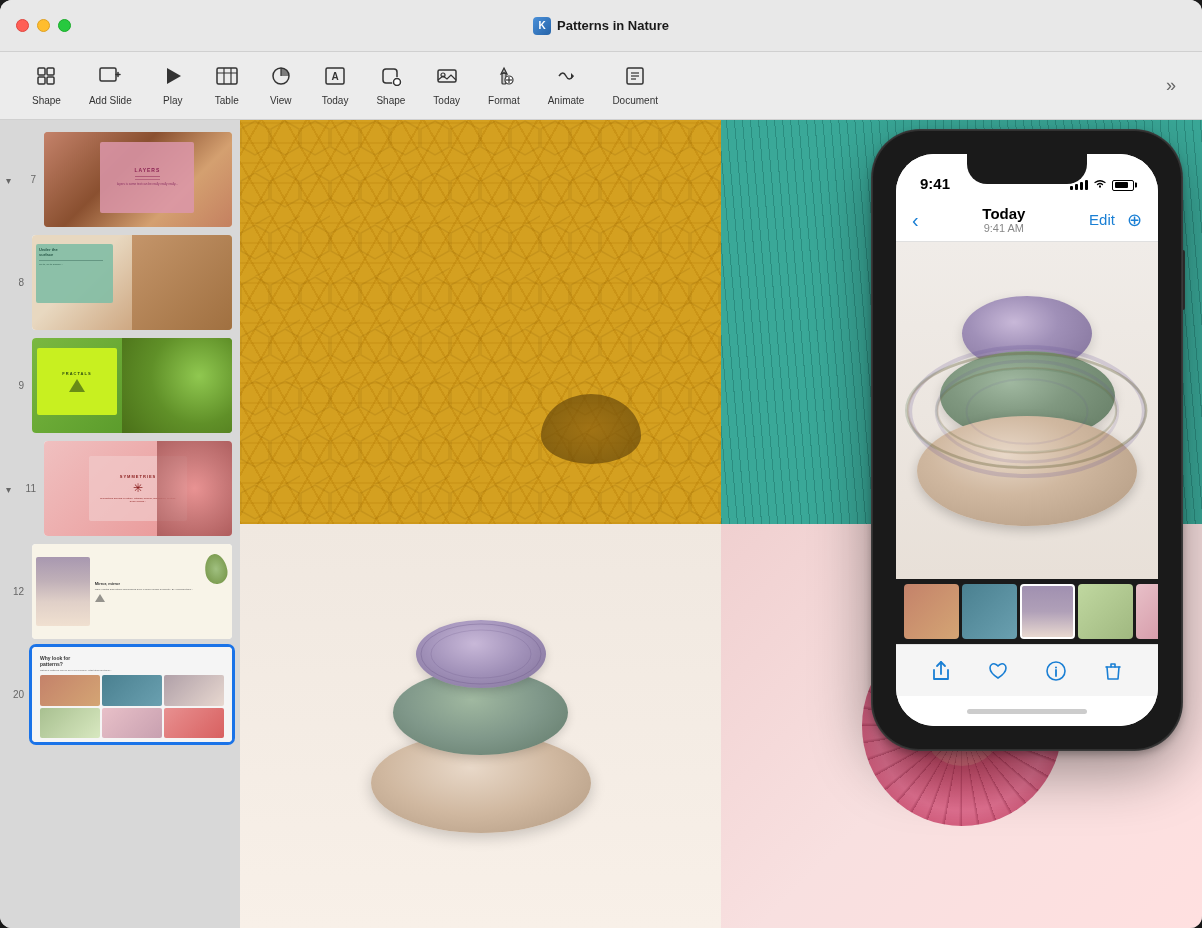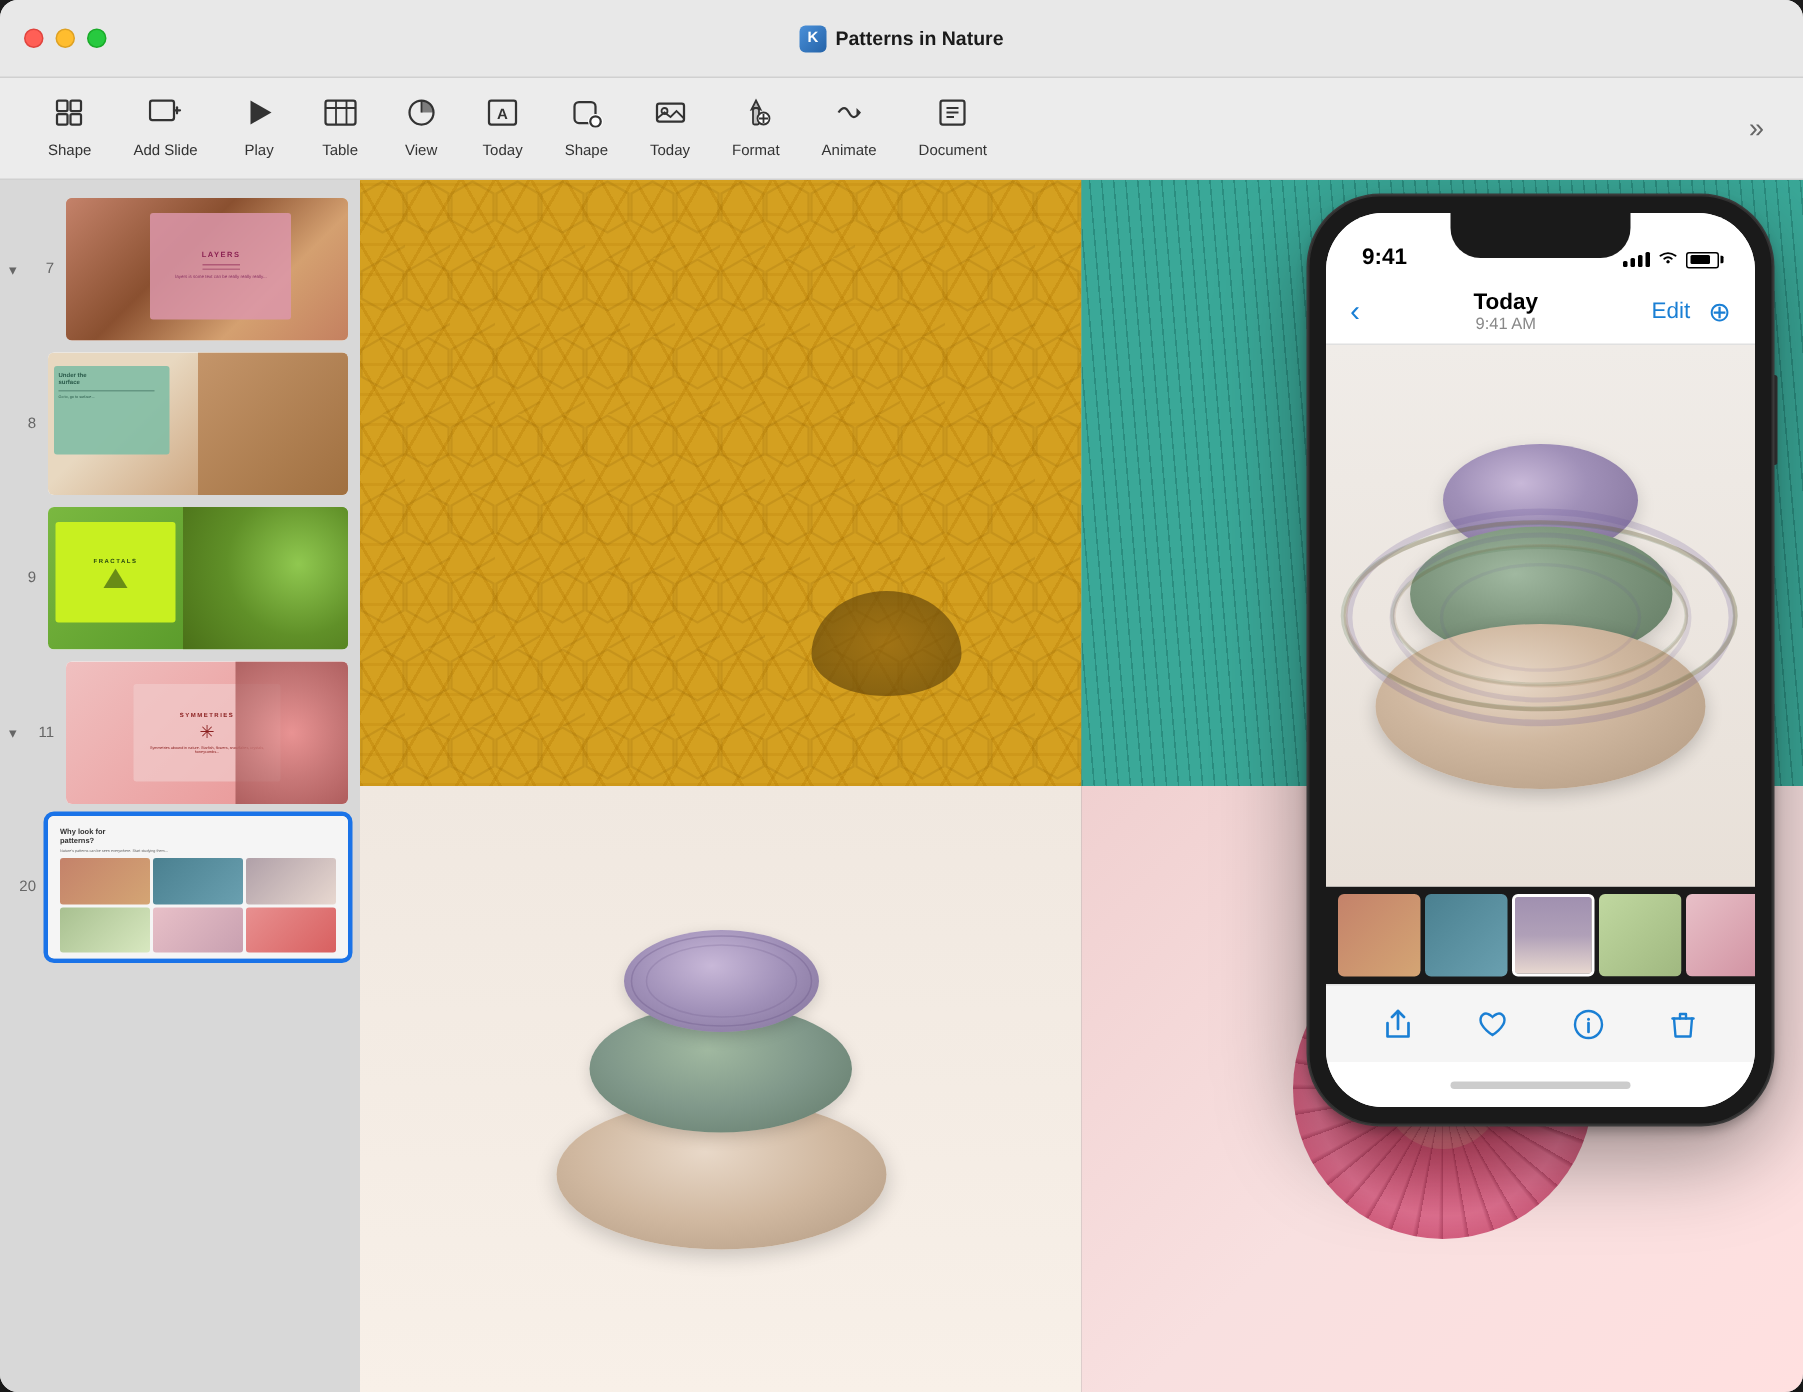--- a/index.html
+++ b/index.html
@@ -286,21 +286,21 @@
       width: 310px;
       height: 620px;
       z-index: 10;
     }
 
     .iphone-body {
       width: 100%;
       height: 100%;
       background: #1a1a1a;
       border-radius: 48px;
-      padding: 12px;
+      padding: 24px;
       box-shadow:
         0 0 0 1px #3a3a3a,
         0 4px 8px rgba(0,0,0,0.3),
         0 20px 60px rgba(0,0,0,0.4),
         inset 0 0 0 1px rgba(255,255,255,0.1);
       position: relative;
     }
 
     .iphone-screen {
       width: 100%;
@@ -733,20 +733,36 @@
                 <div style="font-size:4px;font-weight:bold;color:#8b2020;letter-spacing:1px;">SYMMETRIES</div>
                 <div style="font-size:12px;color:#8b2020;margin-top:2px;">✳</div>
                 <div style="font-size:2.5px;color:#8b2020;text-align:center;margin-top:2px;line-height:1.3;">Symmetries abound in nature. Starfish, flowers, snowflakes, crystals, honeycombs...</div>
               </div>
               <div style="position:absolute;right:0;top:0;width:40%;height:100%;background:radial-gradient(circle at 50% 50%,#e89090,#c07070,#a05050);opacity:0.8;"></div>
             </div>
           </div>
         </div>
       </div>
 
+      <div class="slide-item">
+        <span class="slide-number">12</span>
+        <div class="slide-thumb-container">
+          <div class="slide-thumb" style="background:#f8f4e8;display:flex;align-items:center;padding:4px;">
+            <div style="width:28%;height:80%;background:linear-gradient(180deg,#a898b0 0%,#c0b0b8 35%,#e0d0c8 65%,#f0e0d0 100%);border-radius:2px;margin-right:5px;"></div>
+            <div style="flex:1;">
+              <div style="font-size:4px;font-weight:bold;color:#333;margin-bottom:2px;">Mirror, mirror</div>
+              <div style="font-size:2.5px;color:#555;line-height:1.3;">Many photos and natural phenomena have a mirror image symmetry. By exploring their...</div>
+              <div style="margin-top:3px;display:flex;align-items:center;gap:2px;">
+                <div style="width:0;height:0;border-left:5px solid transparent;border-right:5px solid transparent;border-bottom:8px solid rgba(50,50,50,0.5);"></div>
+              </div>
+            </div>
+            <div style="position:absolute;right:5px;top:10px;width:22px;height:30px;background:radial-gradient(ellipse,#a0c080,#709040);border-radius:50% 50% 50% 50%/60% 60% 40% 40%;transform:rotate(-10deg);"></div>
+          </div>
+        </div>
+      </div>
 
       <div class="slide-item selected">
         <span class="slide-number">20</span>
         <div class="slide-thumb-container">
           <div class="slide-thumb thumb-13">
             <div style="font-size:5px;font-weight:bold;color:#333;padding:4px 4px 2px;">Why look for<br>patterns?</div>
             <div style="font-size:2.5px;color:#666;padding:0 4px;line-height:1.3;margin-bottom:3px;">Nature's patterns can be seen everywhere. Start studying them...</div>
             <div style="display:grid;grid-template-columns:1fr 1fr 1fr;gap:2px;padding:0 4px;flex:1;height:38px;">
               <div style="border-radius:2px;background:linear-gradient(135deg,#c4826a,#d4a574);"></div>
               <div style="border-radius:2px;background:linear-gradient(135deg,#4a8090,#6aa0b0);"></div>

